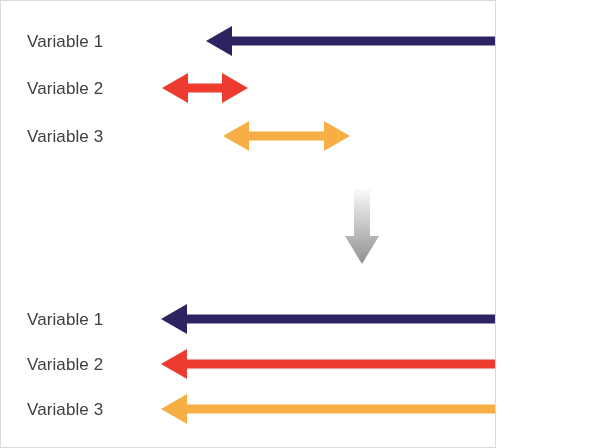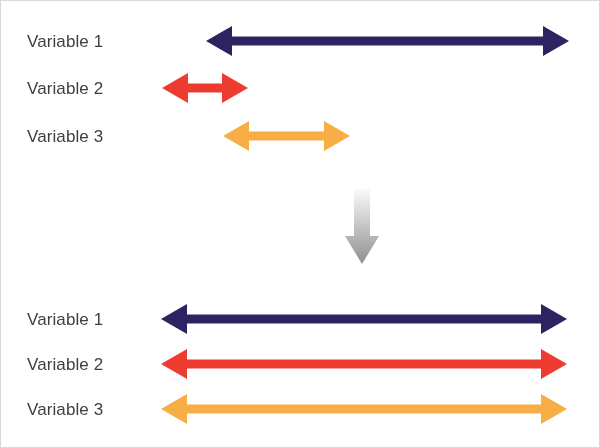--- a/index.html
+++ b/index.html
@@ -2,21 +2,21 @@
 <html><head>
 <meta charset="utf-8">
 <style>
   html, body {
     margin: 0;
     padding: 0;
     background: #ffffff;
   }
   #canvas {
     position: relative;
-    width: 600px;
+    width: 496px;
     height: 448px;
     background: #ffffff;
     border: 1px solid #d9d9d9;
     box-sizing: border-box;
     overflow: hidden;
     font-family: "Liberation Sans", sans-serif;
   }
   .var-label {
     position: absolute;
     font-family: "Liberation Sans", sans-serif;

